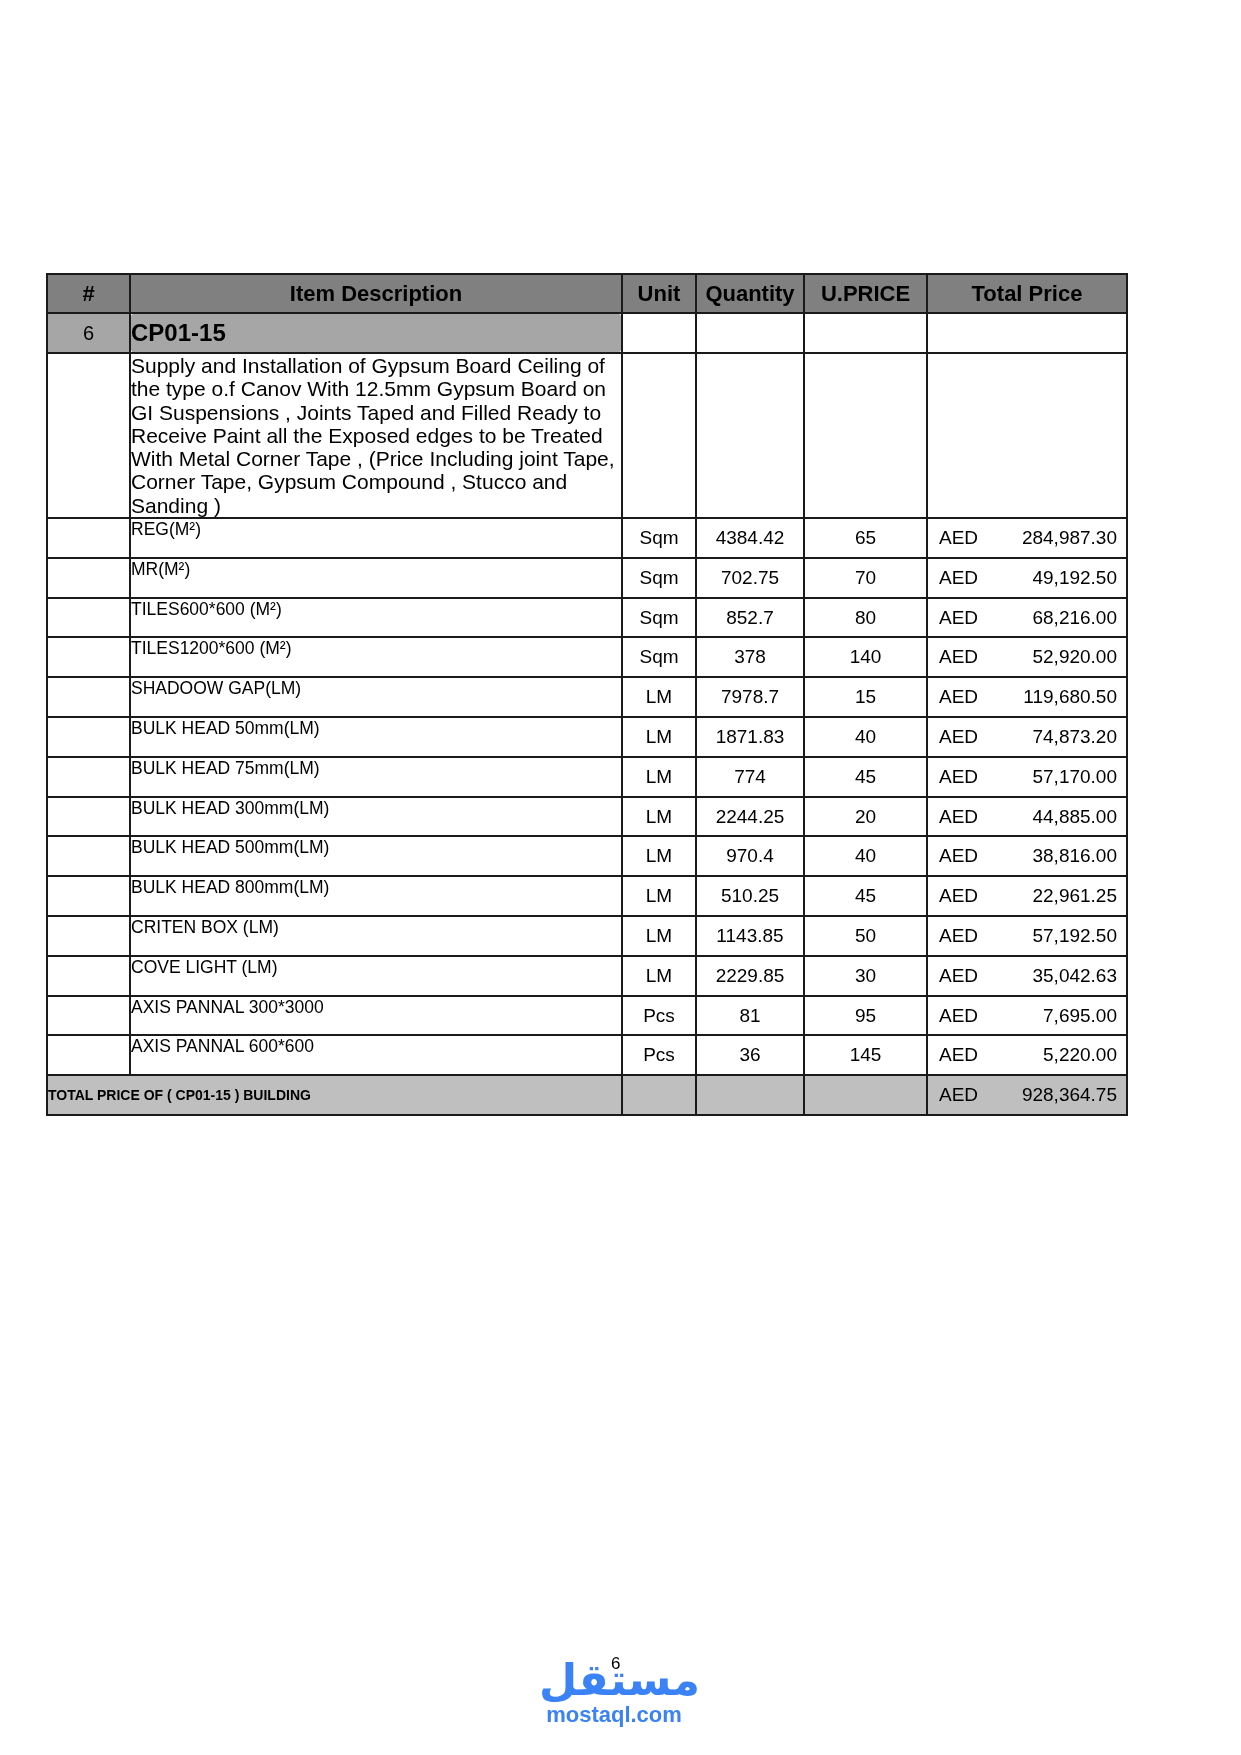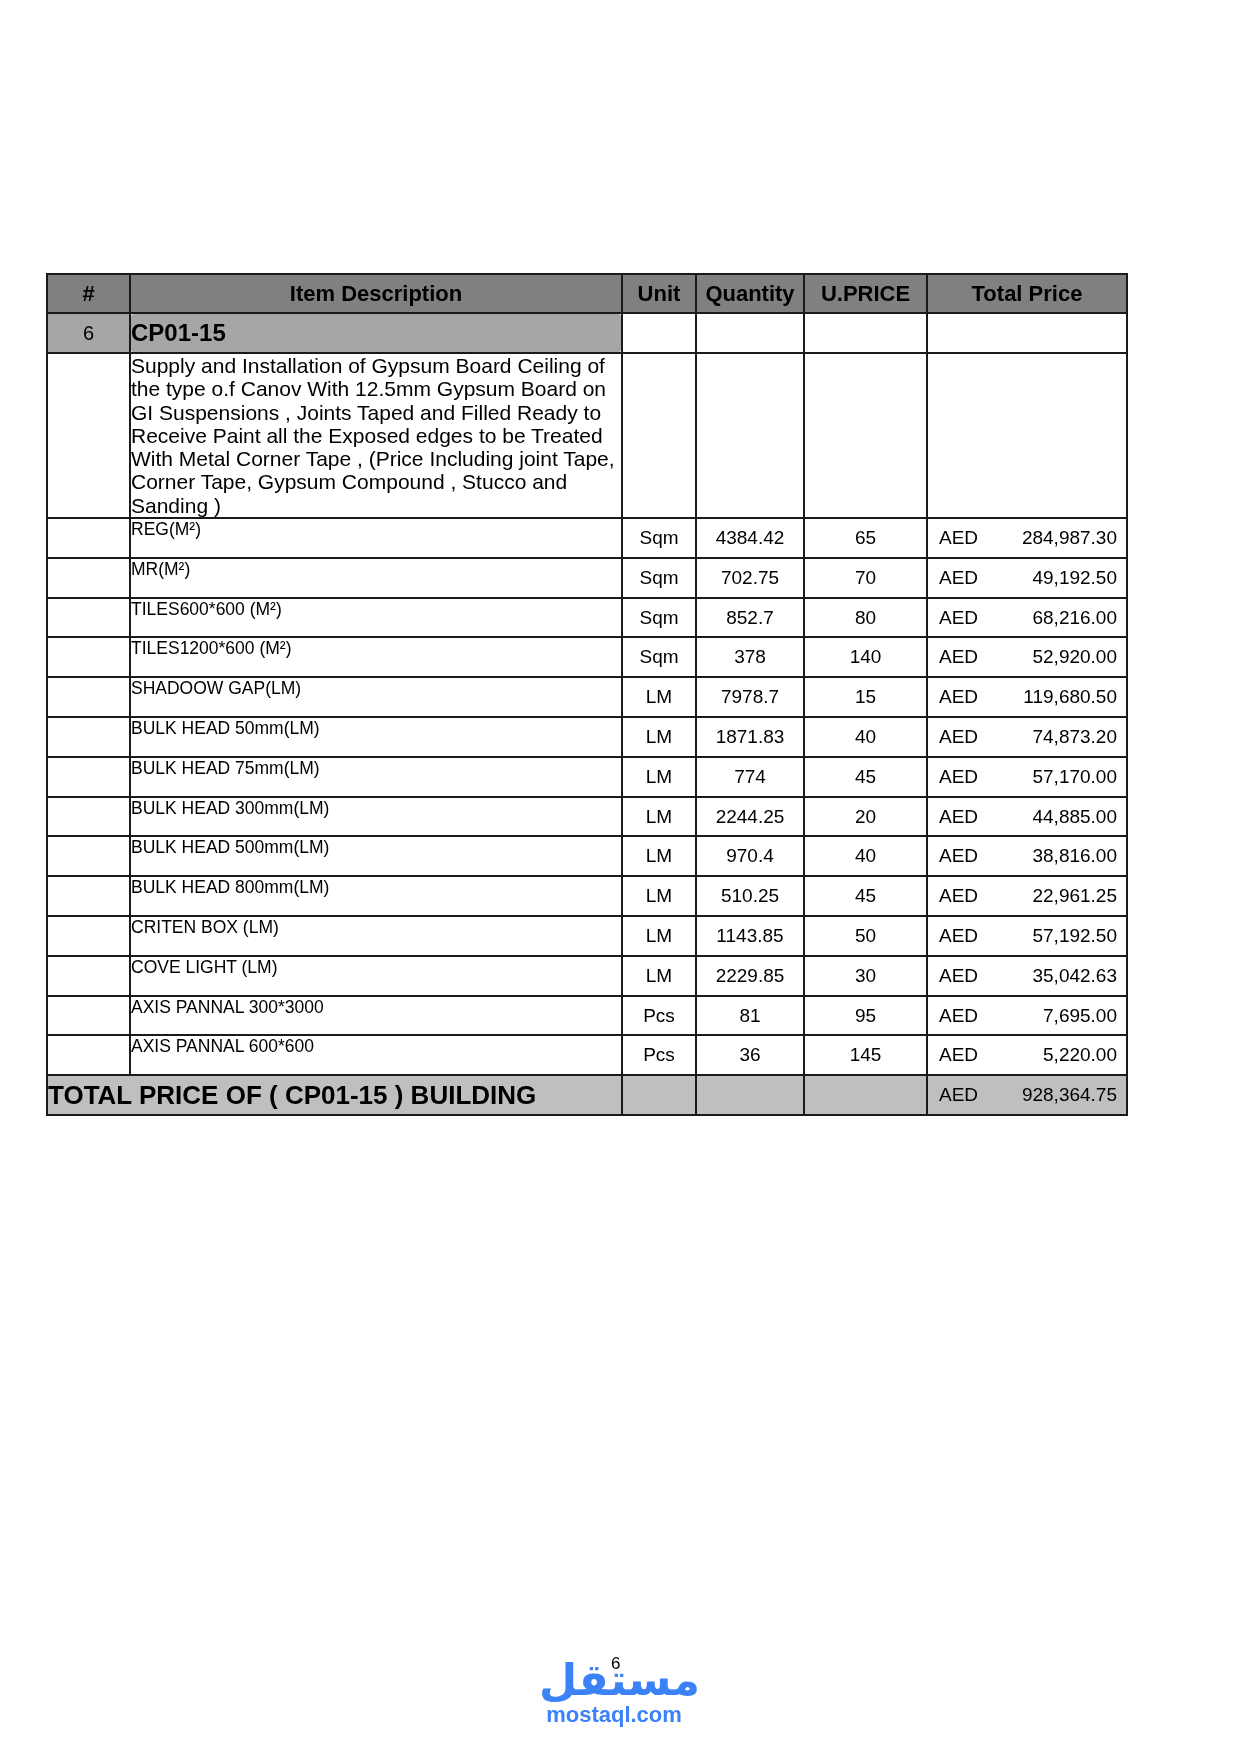--- a/index.html
+++ b/index.html
@@ -19,21 +19,21 @@
   .sec td.g { background: #a6a6a6; }
   .sec .num { font-size: 20px; text-align: center; }
   .sec .code { font-size: 24px; font-weight: bold; text-align: left; border-radius: 6px; }
   .desc td { height: 162px; vertical-align: top; }
   .desc .text { font-size: 21px; line-height: 23.3px; padding: 8px 4px 0 4px; }
   .item td { height: 39.8px; font-size: 19px; }
   .item .name { font-size: 17.5px; padding-left: 4px; vertical-align: top; padding-top: 6px; margin-left: 12px; }
   .item .ctr { text-align: center; padding-top: 4px; }
   .money { display: flex; justify-content: space-between; align-items: flex-end; padding: 0 9px 0 11px; }
   .tot td { background: #bfbfbf; height: 40px; font-size: 19px; }
-  .tot .label { font-weight: bold; font-size: 26px; padding-left: 90px; text-align: left; }
+  .tot .label { font-weight: bold; font-size: 14px; padding-left: 90px; text-align: left; }
   #page-num { position: absolute; left: 611px; top: 1654px; font-size: 17px; }
   #wm { position: absolute; left: 539px; top: 1658px; width: 150px; text-align: center; color: #3b82f6; }
   #wm .ar { font-size: 44px; font-weight: bold; line-height: 44px; font-family: "DejaVu Sans", sans-serif; }
   #wm .lat { font-size: 22px; font-weight: bold; line-height: 26px; }
 </style>
 </head>
 <body>
 
 <table id="boq">
   <colgroup>

